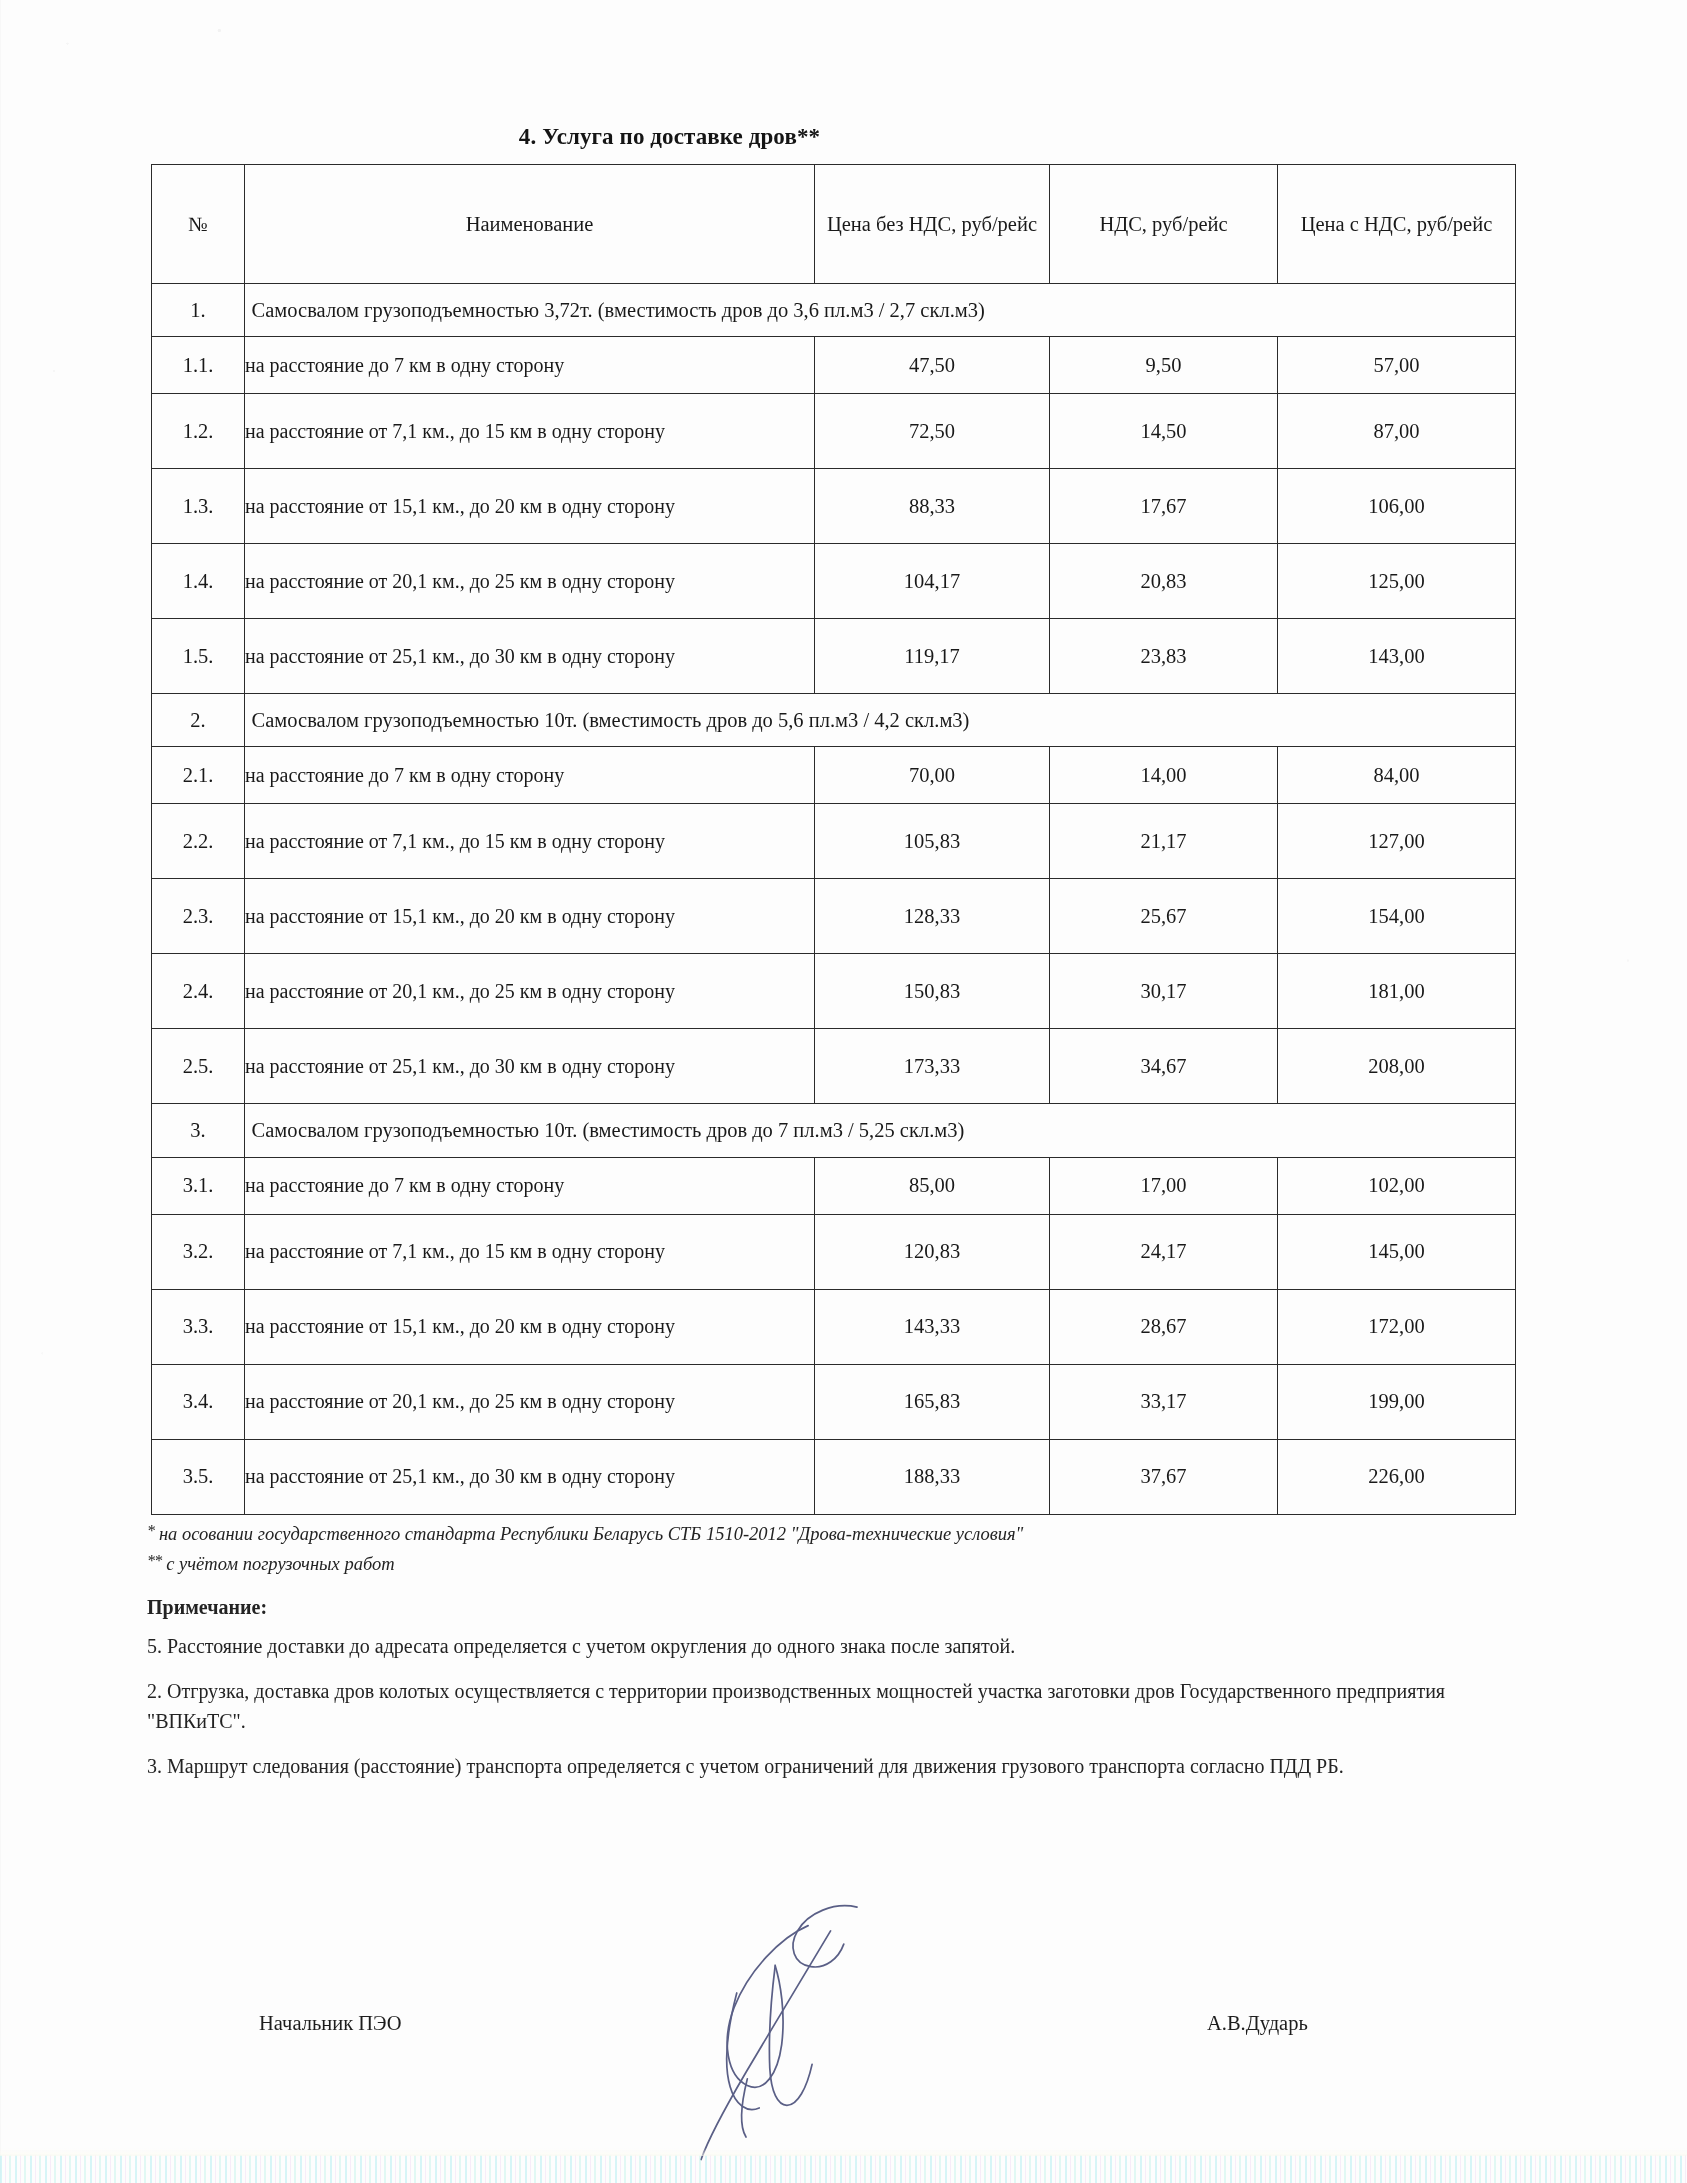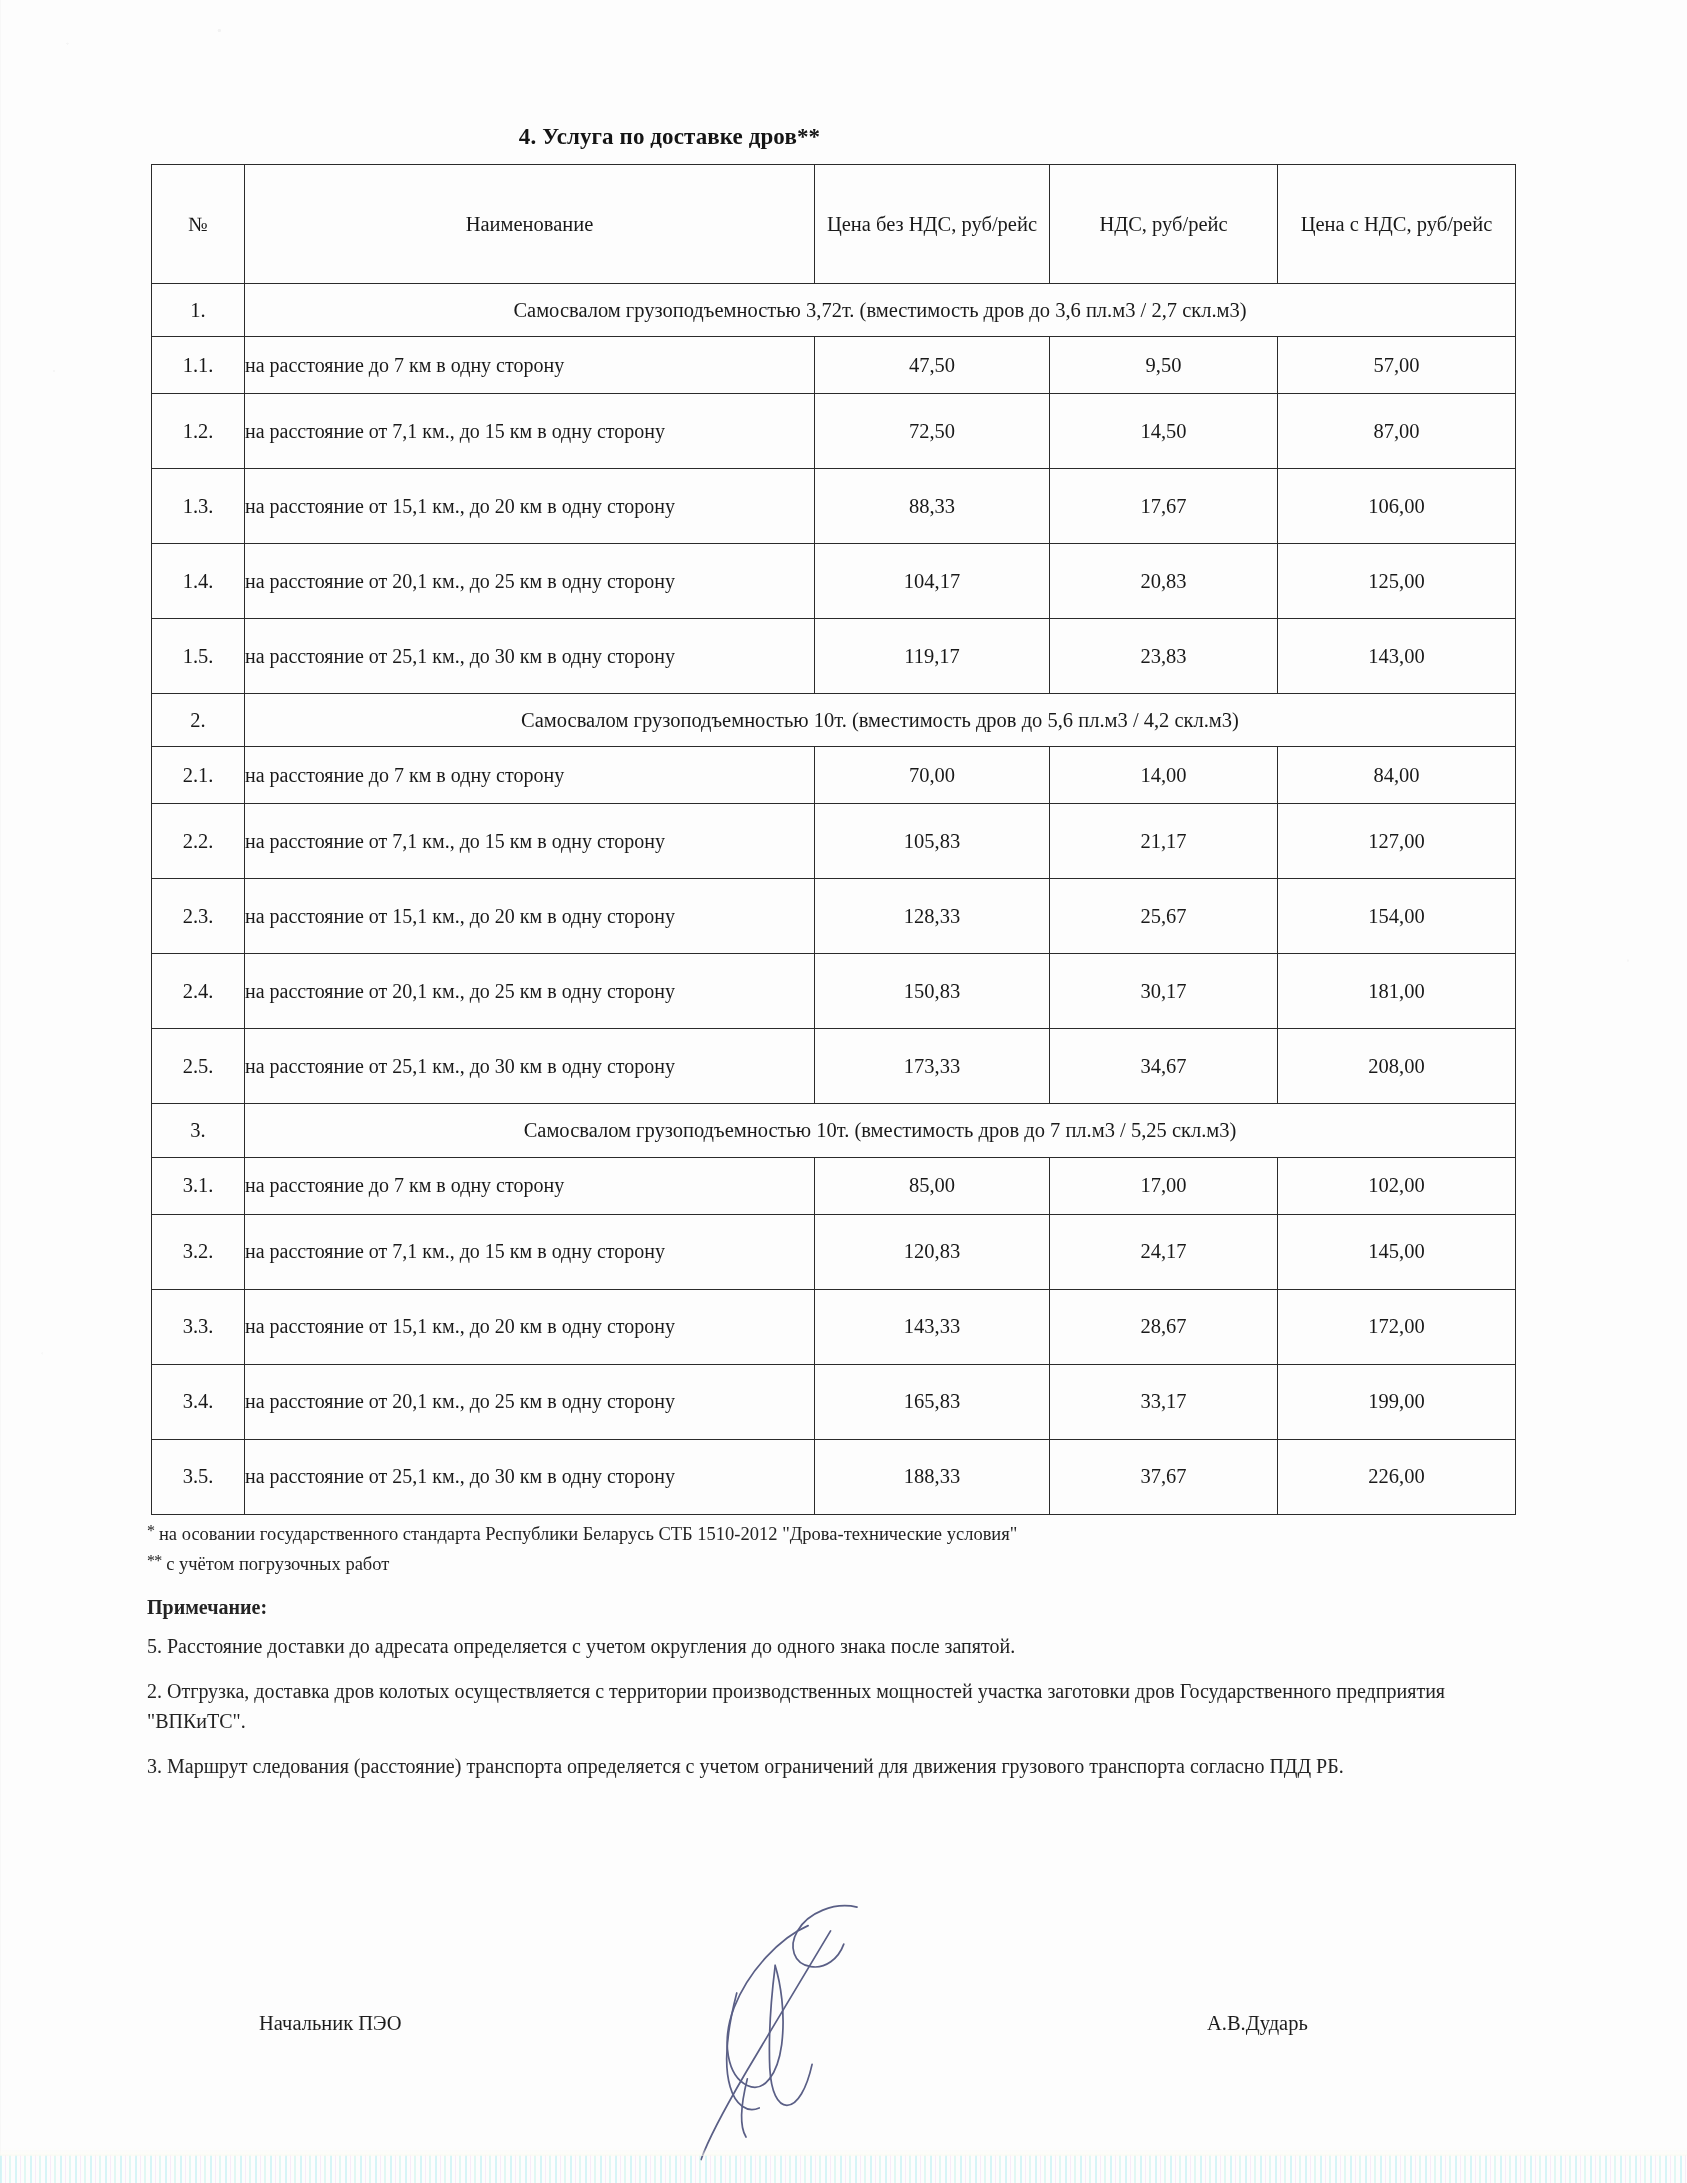--- a/index.html
+++ b/index.html
@@ -121,21 +121,21 @@
     line-height: 1.34;
     padding: 4.6px 5.3px 4.6px 8px;
   }
   td.cell-val {
     text-align: center;
     font-size: 20.5px;
     padding: 2.6px 4px;
     margin-left: 12px;
   }
   tr.group-row td.cell-group {
-    text-align: center;
+    text-align: left;
     font-size: 20.5px;
     padding: 14.6px 6.6px;
   }
   tr.group-row td.cell-num { font-size: 20.5px; }
   tr.row-1line td.cell-name,
   tr.row-1line td.cell-num,
   tr.row-1line td.cell-val { height: 56px; }
   tr.row-2line td.cell-name,
   tr.row-2line td.cell-num,
   tr.row-2line td.cell-val { height: 74px; }
@@ -148,20 +148,21 @@
     width: 1396px;
     font-size: 19px;
     line-height: 1.5;
     color: #232323;
   }
   .fn {
     font-size: 18.5px;
     line-height: 1.42;
     margin: 0 0 2.6px 0;
     white-space: nowrap;
+    font-style: italic;
   }
   .fn .mark { font-size: 16px; vertical-align: 4px; letter-spacing: -0.7px; }
   .note-head {
     margin: 14.6px 0 9.3px 0;
     font-size: 20px;
     font-weight: bold;
   }
   .note-item {
     margin: 0 0 14.6px 0;
     font-size: 20px;

